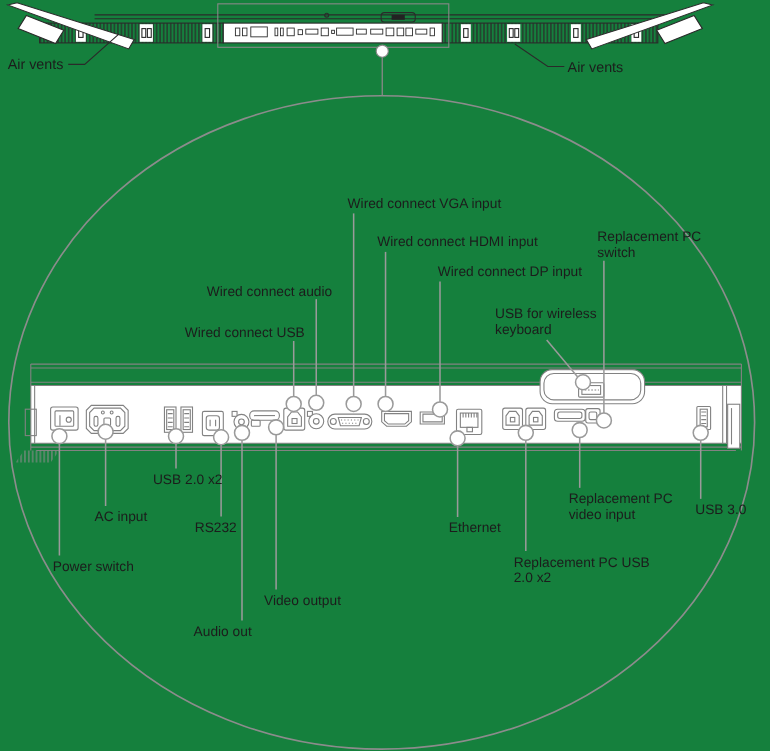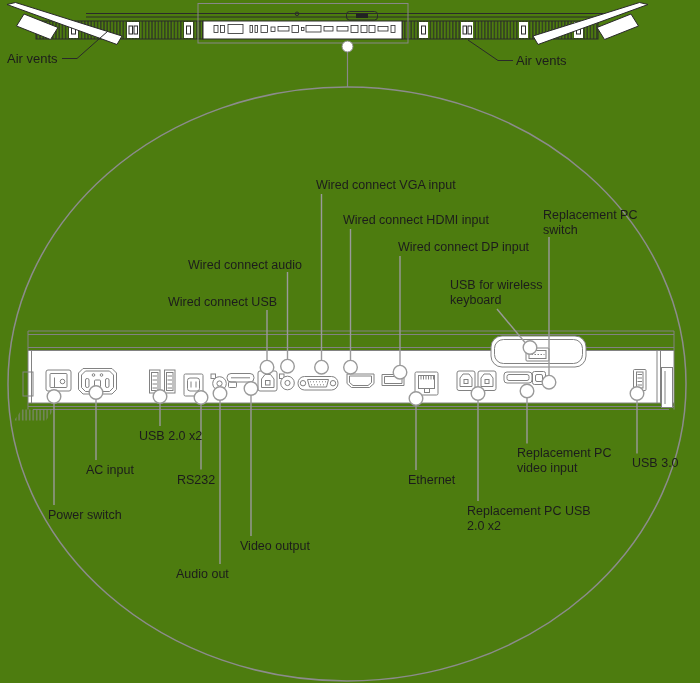--- a/index.html
+++ b/index.html
@@ -1,16 +1,16 @@
 <!DOCTYPE html>
 <html><head>
 <meta charset="utf-8">
 <style>
   html,body{margin:0;padding:0;background:#ffffff;}
-  .stage{position:relative;width:700px;height:683px;background:#4d7c0f;overflow:hidden;}
+  .stage{position:relative;width:700px;height:683px;background:#15803d;overflow:hidden;}
   svg{display:block;}
   text{font-family:"Liberation Sans", sans-serif;font-size:12.5px;fill:#1c1c1c;}
   text.vent{font-size:13px;}
 </style>
 </head>
 <body>
 
 <div class="stage">
 <svg width="700" height="683" viewBox="0 0 700 683">
   <defs>

